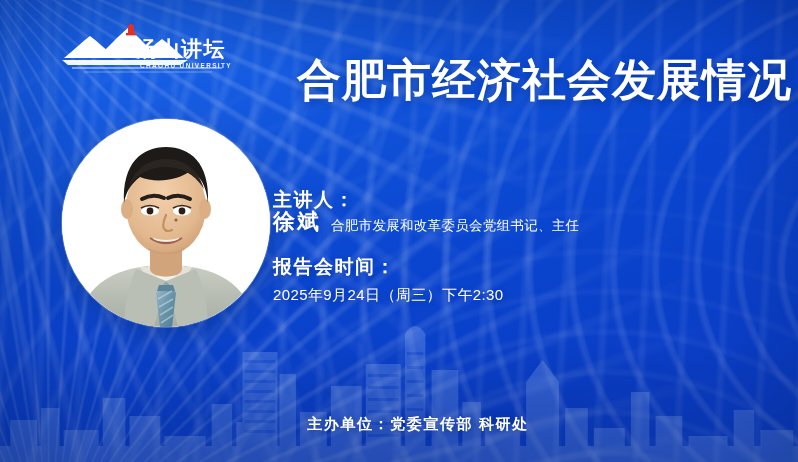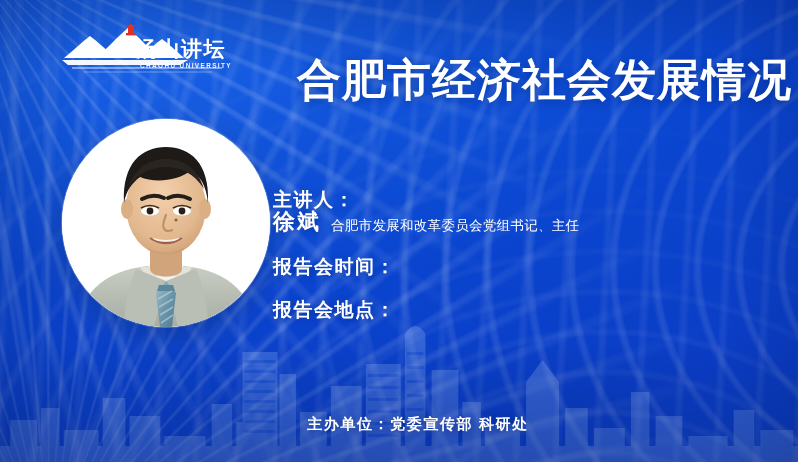--- a/index.html
+++ b/index.html
@@ -351,21 +351,21 @@
 
   <div class="info">
 
     <div class="info-label">主讲人：</div>
     <div class="row-speaker">
       <span class="speaker-name">徐斌</span>
       <span class="speaker-title">合肥市发展和改革委员会党组书记、主任</span>
     </div>
 
     <div class="info-label block-gap">报告会时间：</div>
-
-    <div class="info-label block-gap">报告会地点：</div>
+    <div class="info-value">2025年9月24日（周三）下午2:30</div>
+
   </div>
 
   <div class="footer">
     <span class="footer-text">主办单位：党委宣传部  科研处</span>
   </div>
 
 </div>
 
 </body></html>

